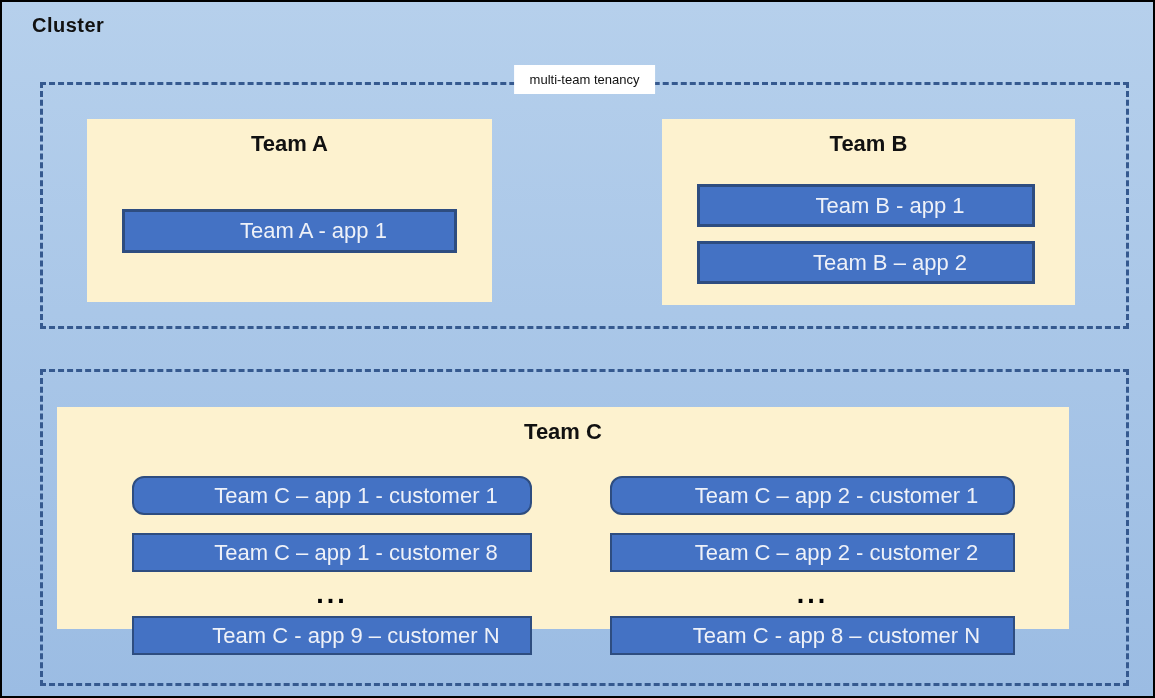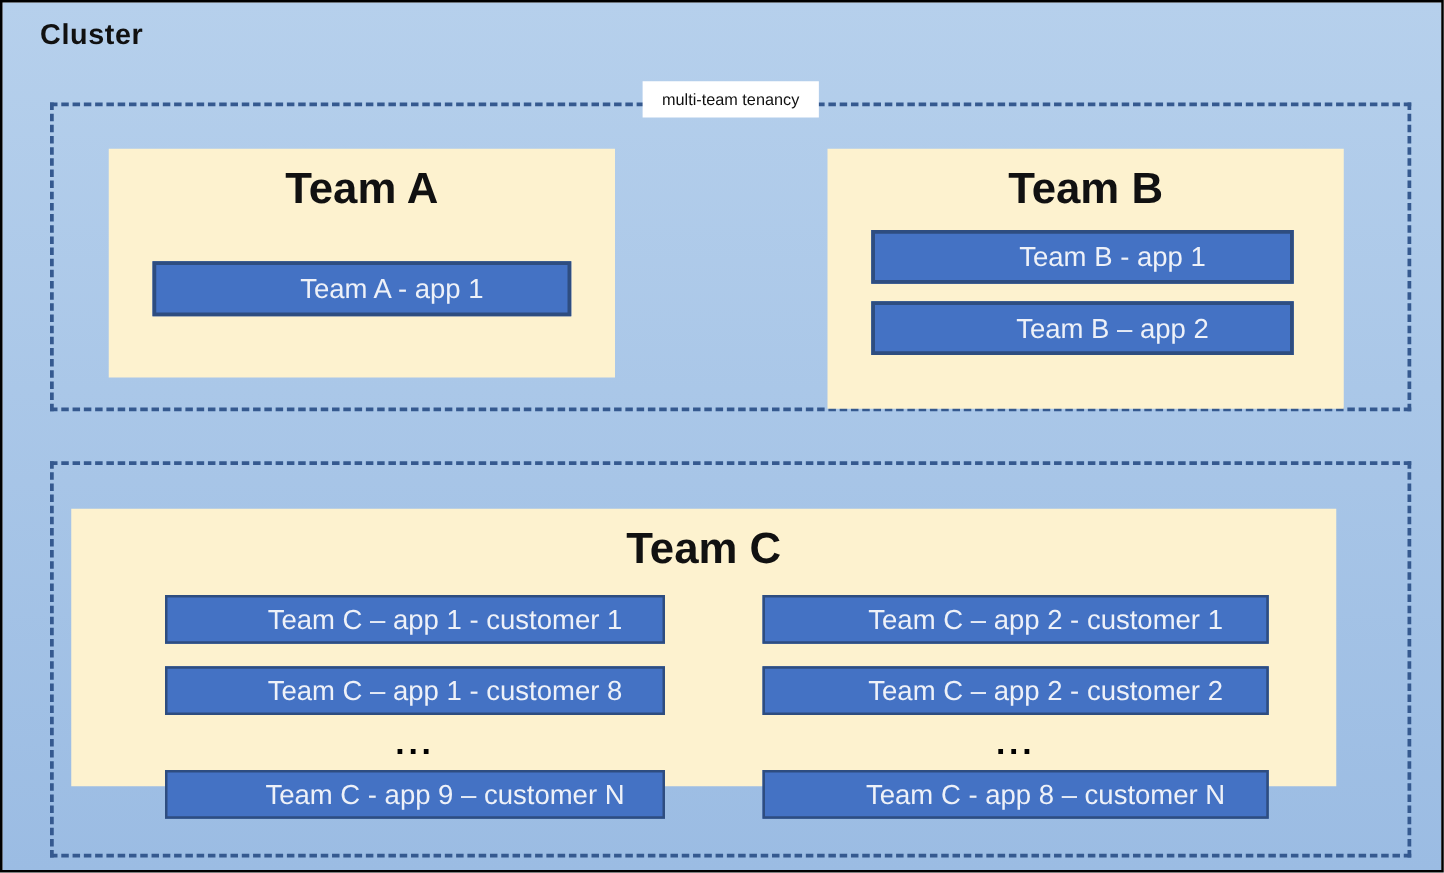--- a/index.html
+++ b/index.html
@@ -20,62 +20,62 @@
   }
   .canvas{
     position:relative;
     width:1155px;height:698px;
     border:2px solid #000;
     background:linear-gradient(180deg,var(--canvas-bg-top) 0%,var(--canvas-bg-bottom) 100%);
     overflow:hidden;
   }
   .cluster-title{
     position:absolute;left:30px;top:12px;
-    font-size:23px;font-weight:bold;color:var(--text-dark);
+    font-size:20px;font-weight:bold;color:var(--text-dark);
     letter-spacing:0.5px;
   }
   .section{
     position:absolute;
     border:3px dashed var(--dashed-border);
   }
   .section-team{left:38px;top:80px;width:1089px;height:247px;}
   .section-customer{left:38px;top:367px;width:1089px;height:317px;}
   .section-label{
     position:absolute;left:50%;top:-20px;transform:translateX(-50%);
     background:var(--label-bg);color:var(--text-dark);
     font-size:13px;line-height:1;
     padding:8px 16px;white-space:nowrap;
   }
   .team{
     position:absolute;
     background:var(--team-fill);
   }
   .team-a{left:44px;top:34px;width:405px;height:183px;}
-  .team-b{left:619px;top:34px;width:413px;height:208px;}
+  .team-b{left:619px;top:34px;width:413px;height:186px;}
   .team-c{left:14px;top:35px;width:1012px;height:222px;text-decoration:underline;}
   .team-title{
     position:absolute;left:0;right:0;top:12px;
     text-align:center;
-    font-size:35px;font-weight:bold;color:var(--text-dark);
+    font-size:22px;font-weight:bold;color:var(--text-dark);
   }
   .app{
     position:absolute;
     background:var(--app-fill);
     border:3px solid var(--app-border);
     color:var(--app-text);
     display:flex;align-items:center;justify-content:center;
     font-size:22px;white-space:nowrap;padding-left:48px;
   }
   .team-a .app{left:35px;top:90px;width:335px;height:44px;}
   .team-b .app-1{left:35px;top:65px;width:338px;height:43px;}
   .team-b .app-2{left:35px;top:122px;width:338px;height:43px;}
   .team-c .app{border-width:2px;height:39px;}
   .col-left .app{left:75px;width:400px;}
   .col-right .app{left:553px;width:405px;}
-  .row-1{top:69px;}
+  .row-1{top:69px;border-radius:12px;}
   .row-2{top:126px;}
   .row-n{top:209px;}
   .ellipsis{
     position:absolute;top:172px;height:30px;
     display:flex;align-items:center;justify-content:center;
     font-size:27px;font-weight:bold;color:#000;
     letter-spacing:3px;line-height:1;
   }
   .col-left .ellipsis{left:75px;width:400px;}
   .col-right .ellipsis{left:553px;width:405px;}

